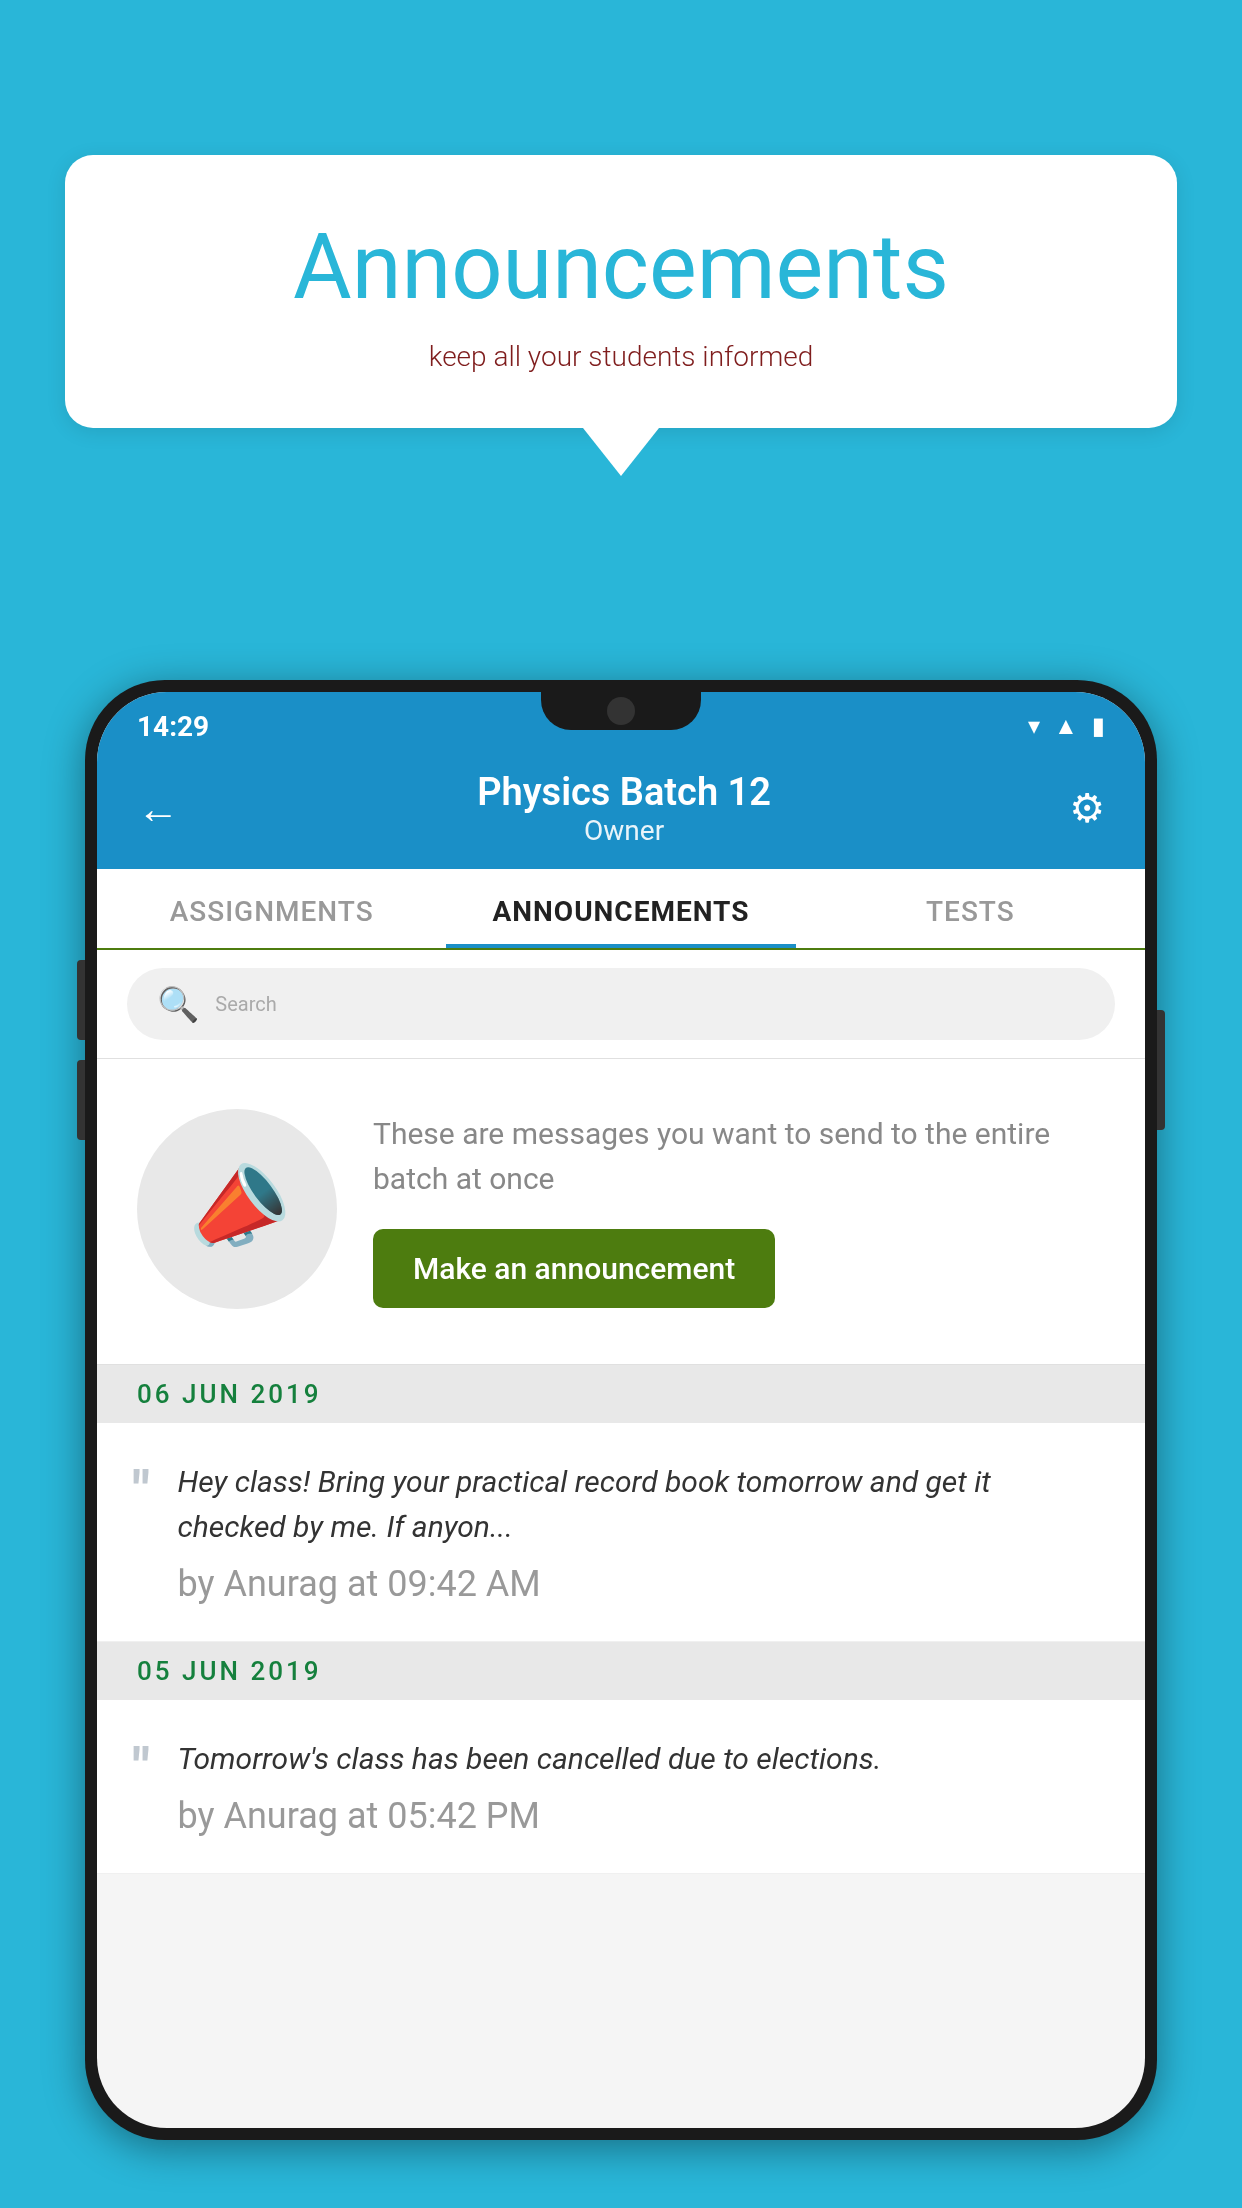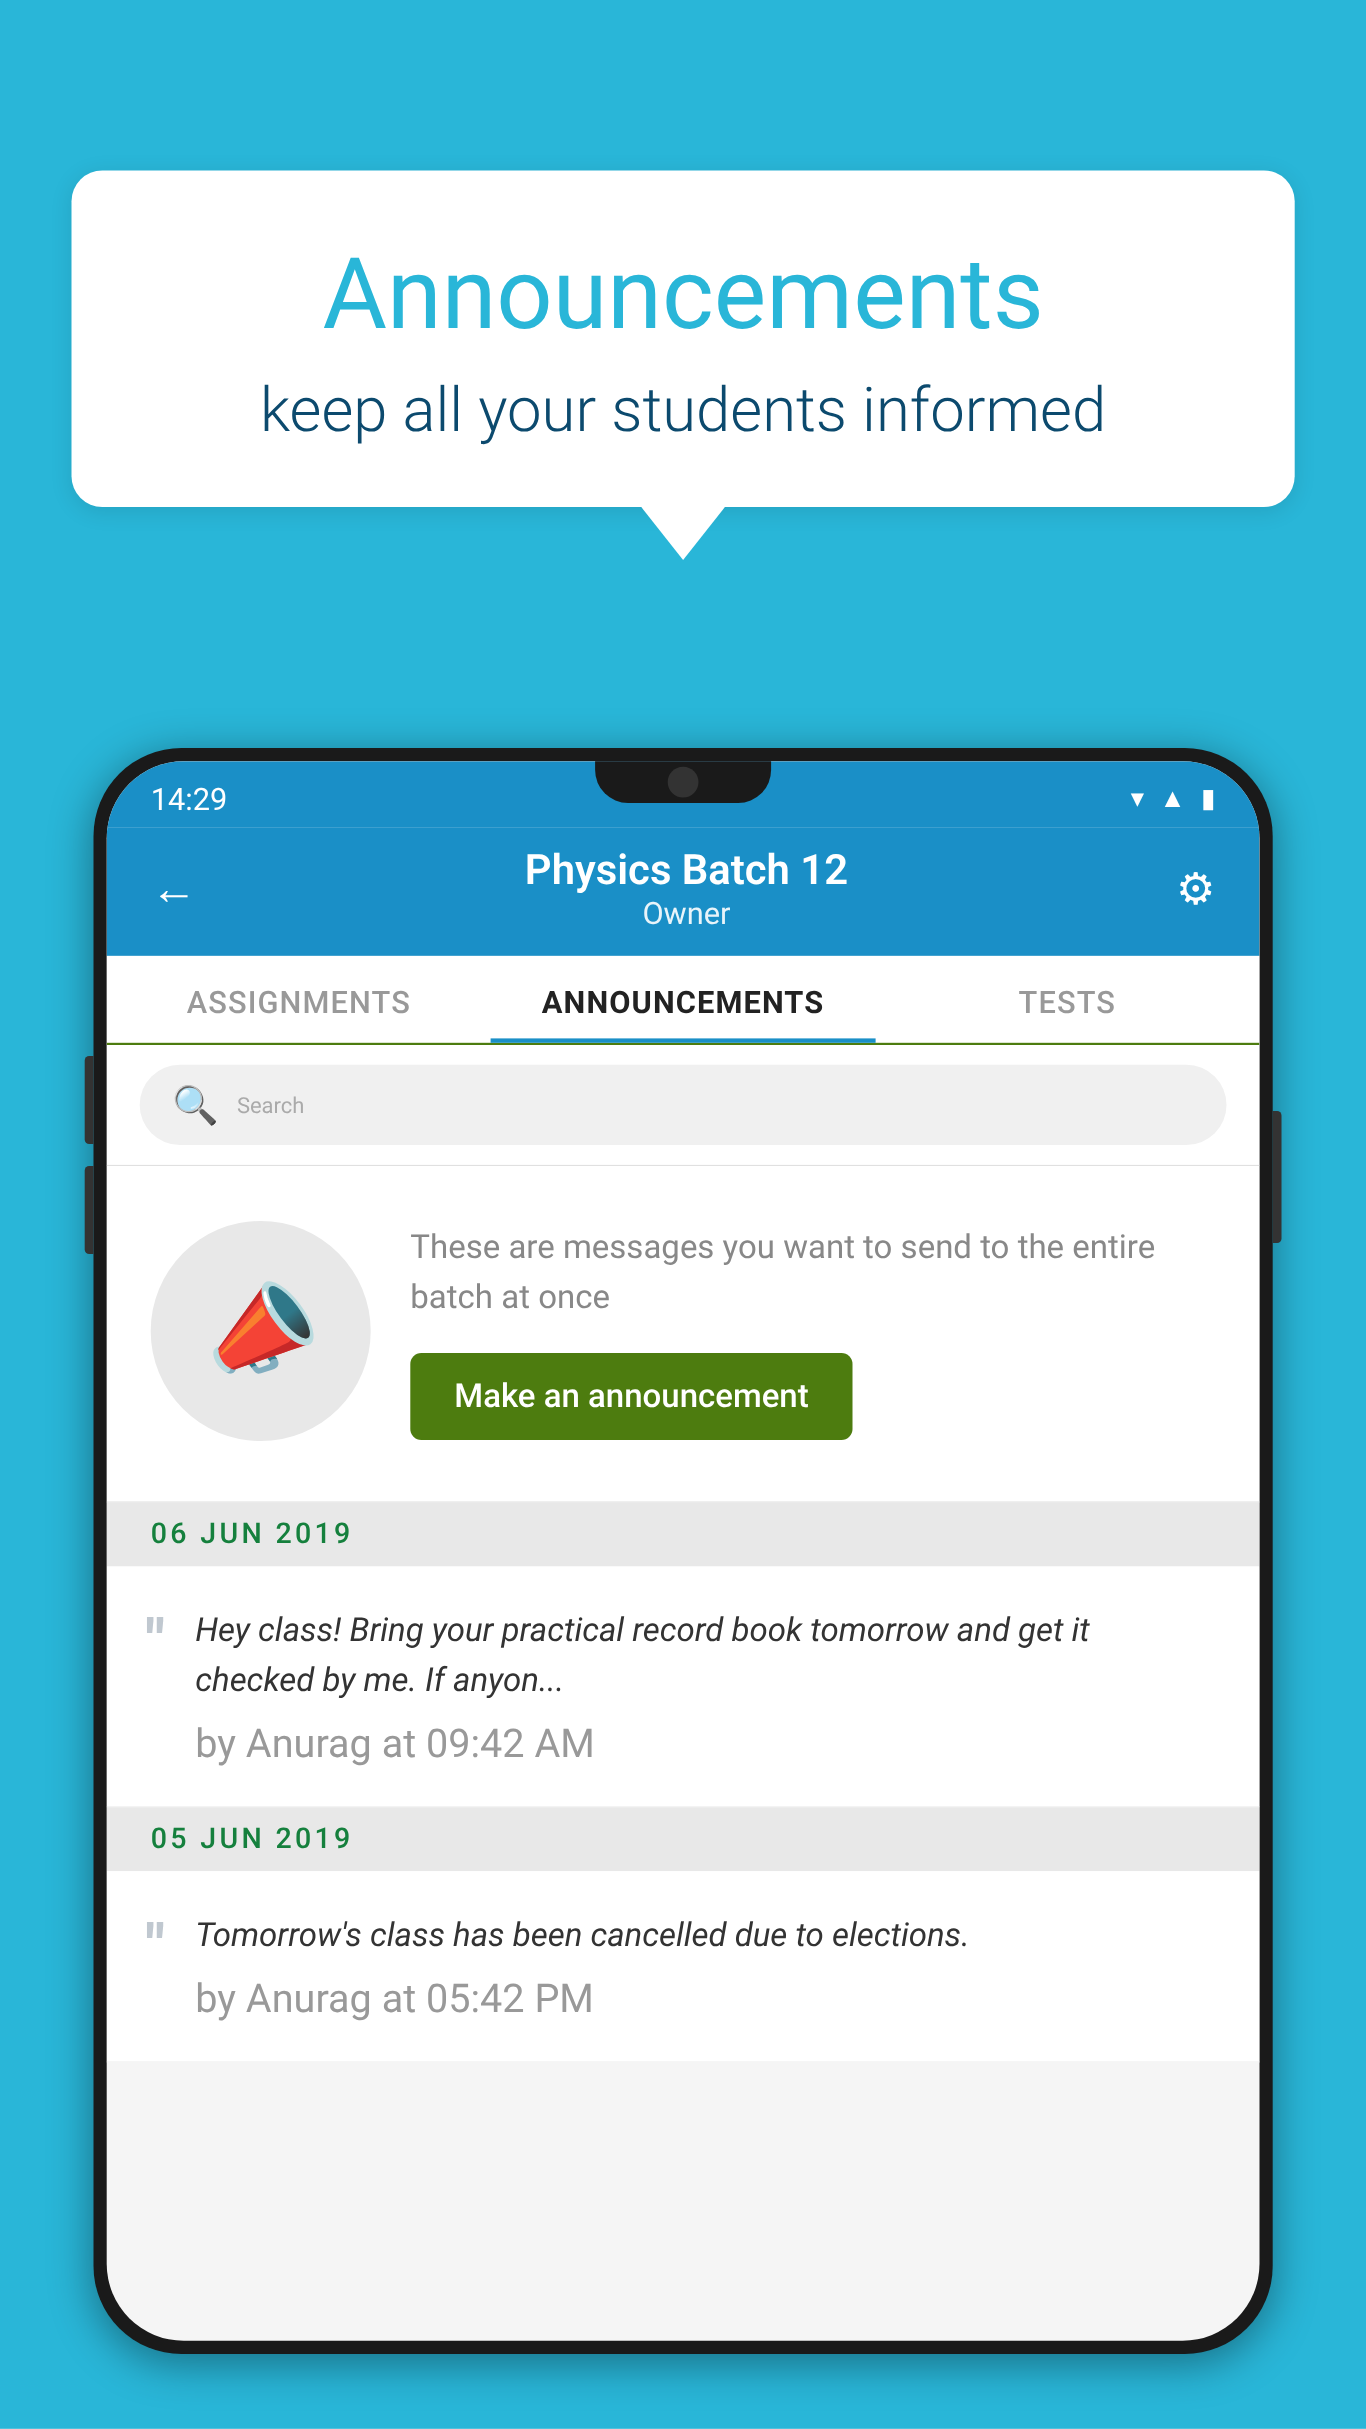--- a/index.html
+++ b/index.html
@@ -43,22 +43,22 @@
     }
 
     .bubble-title {
       color: #29b6d8;
       font-size: 90px;
       font-weight: 400;
       margin-bottom: 20px;
     }
 
     .bubble-subtitle {
-      color: #0c4a6e;
-      font-size: 56px;
+      color: #7f1d1d;
+      font-size: 28px;
       font-weight: 300;
     }
 
     
     .phone-wrapper {
       position: absolute;
       top: 680px;
       left: 85px;
       right: 85px;
       bottom: 0px;
@@ -114,21 +114,21 @@
       display: flex;
       align-items: center;
       justify-content: space-between;
       padding: 0 40px;
       padding-top: 8px;
     }
 
     .status-time {
       color: white;
       font-size: 28px;
-      font-weight: 400;
+      font-weight: 700;
     }
 
     .status-icons {
       display: flex;
       gap: 14px;
       align-items: center;
     }
 
     .status-icon {
       color: white;

